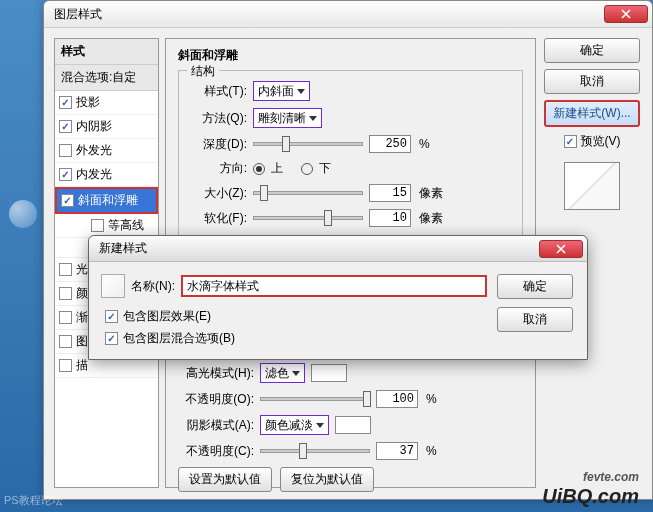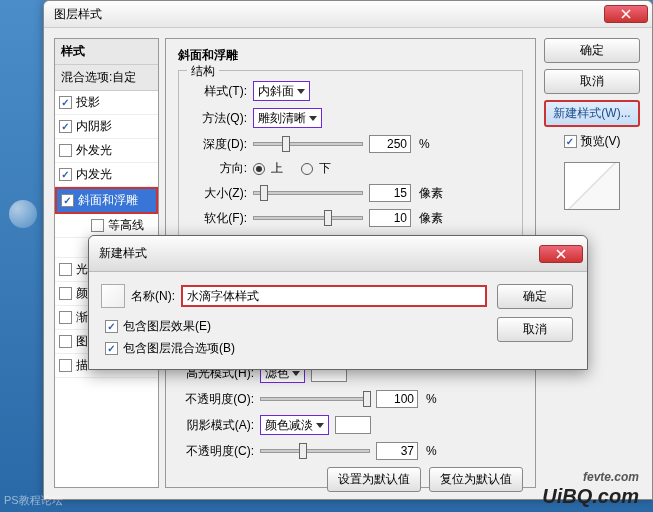--- a/index.html
+++ b/index.html
@@ -25,39 +25,39 @@
 .middle-panel { flex: 1; border: 1px solid #999; padding: 8px 12px; background: #f0f0f0; }
 .section-title { font-weight: bold; margin-bottom: 6px; }
 .fieldset { border: 1px solid #bbb; padding: 10px 12px; margin-bottom: 8px; position: relative; }
 .legend { position: absolute; top: -8px; left: 8px; background: #f0f0f0; padding: 0 4px; text-align: right; }
 .row { display: flex; align-items: center; margin-bottom: 7px; gap: 6px; }
 .row-label { width: 56px; text-align: right; }
 .select { border: 1px solid #6d28d9; background: #fff; padding: 1px 4px; height: 20px; display: flex; align-items: center; gap: 3px; }
 .select .caret { border-left: 4px solid transparent; border-right: 4px solid transparent; border-top: 5px solid #333; }
 .slider { width: 110px; height: 4px; background: #ccc; position: relative; border: 1px solid #999; }
 .slider .thumb { position: absolute; width: 8px; height: 16px; background: #eee; border: 1px solid #666; top: -7px; }
-.numbox { width: 42px; border: 1px solid #888; background: #fff; padding: 1px 3px; text-align: right; height: 18px; }
+.numbox { width: 42px; border: 1px solid #888; background: #fff; padding: 1px 3px; text-align: right; height: 18px; font-family: Liberation Mono, monospace; }
 .unit { margin-left: 2px; }
 .radio { width: 12px; height: 12px; border-radius: 50%; border: 1px solid #555; display: inline-flex; align-items: center; justify-content: center; }
 .radio.checked::after { content: ""; width: 6px; height: 6px; background: #333; border-radius: 50%; }
 .swatch { width: 36px; height: 18px; border: 1px solid #888; background: #fff; }
 .btn { border: 1px solid #888; background: linear-gradient(180deg, #fff, #e0e0e0); padding: 3px 10px; border-radius: 3px; cursor: pointer; }
-.bottom-buttons { display: flex; gap: 8px; justify-content: flex-end; margin-top: 6px; }
+.bottom-buttons { display: flex; gap: 8px; justify-content: flex-start; margin-top: 6px; }
 
 .right-panel { width: 100px; display: flex; flex-direction: column; gap: 6px; align-items: center; }
 .right-btn { width: 96px; padding: 3px 0; border: 1px solid #888; background: linear-gradient(180deg, #fff, #e0e0e0); border-radius: 3px; text-align: center; cursor: pointer; }
 .right-btn.highlight { border: 2px solid #c33; background: linear-gradient(180deg, #e0edfb, #c8ddf5); color: #1a4d8f; }
 .preview-check { display: flex; align-items: center; gap: 4px; }
 .preview-swatch { width: 56px; height: 48px; border: 1px solid #888; background: linear-gradient(135deg, #fff 0%, #fff 48%, #ddd 50%, #f8f8f8 52%, #f8f8f8 100%); margin-top: 6px; }
 
 .red-box { border: 2px solid #c33 !important; }
 
 
 .inner-dialog { position: absolute; left: 88px; top: 235px; width: 500px; background: #f0f0f0; border: 1px solid #666; border-radius: 6px 6px 0 0; box-shadow: 0 4px 16px rgba(0,0,0,0.4); }
-.inner-titlebar { height: 36px; background: linear-gradient(180deg, #fdfdfd, #dcdcdc); border-radius: 6px 6px 0 0; display: flex; align-items: center; justify-content: space-between; padding: 0 4px 0 10px; border-bottom: 1px solid #bbb; }
+.inner-titlebar { height: 26px; background: linear-gradient(180deg, #fdfdfd, #dcdcdc); border-radius: 6px 6px 0 0; display: flex; align-items: center; justify-content: space-between; padding: 0 4px 0 10px; border-bottom: 1px solid #bbb; }
 .inner-body { padding: 12px; display: flex; gap: 10px; }
 .inner-left { flex: 1; }
 .name-row { display: flex; align-items: center; gap: 6px; margin-bottom: 10px; }
 .name-row .icon-sw { width: 24px; height: 24px; border: 1px solid #aaa; background: linear-gradient(135deg,#fff,#eee); }
 .name-input { flex: 1; border: 1px solid #888; padding: 2px 4px; height: 22px; background: #fff; }
 .name-input.red-box { border: 2px solid #c33; }
 .check-row { display: flex; align-items: center; gap: 5px; margin: 5px 0 0 4px; }
 .inner-right { width: 78px; display: flex; flex-direction: column; gap: 8px; }
 
 .watermark { position: absolute; right: 14px; bottom: 4px; font-size: 14px; color: #444; font-style: italic; font-weight: bold; text-align: right; line-height: 1.2; }

